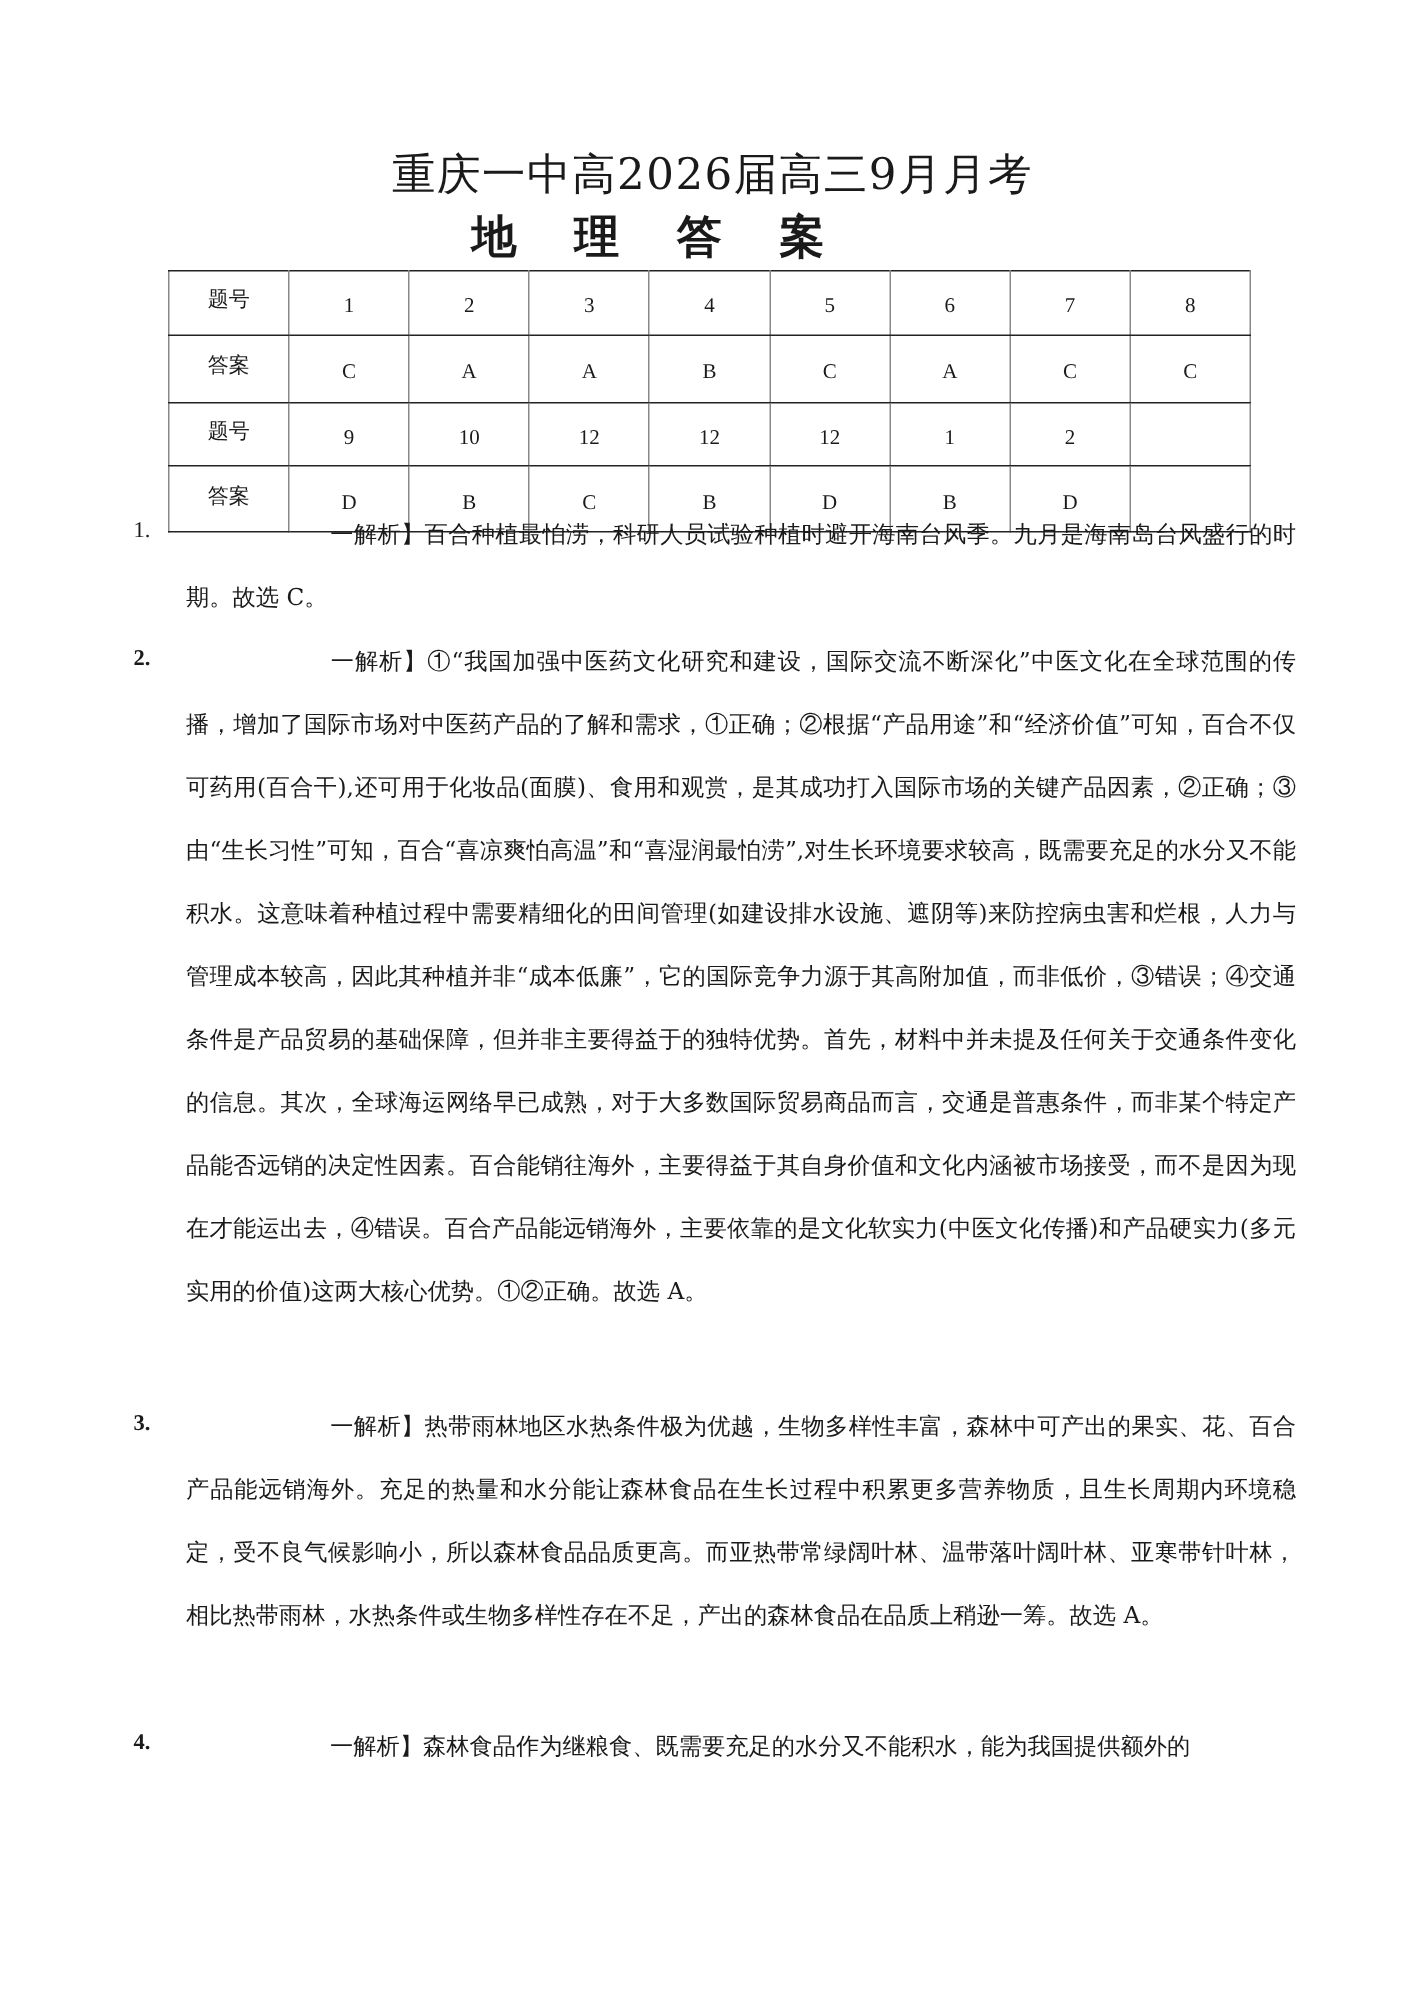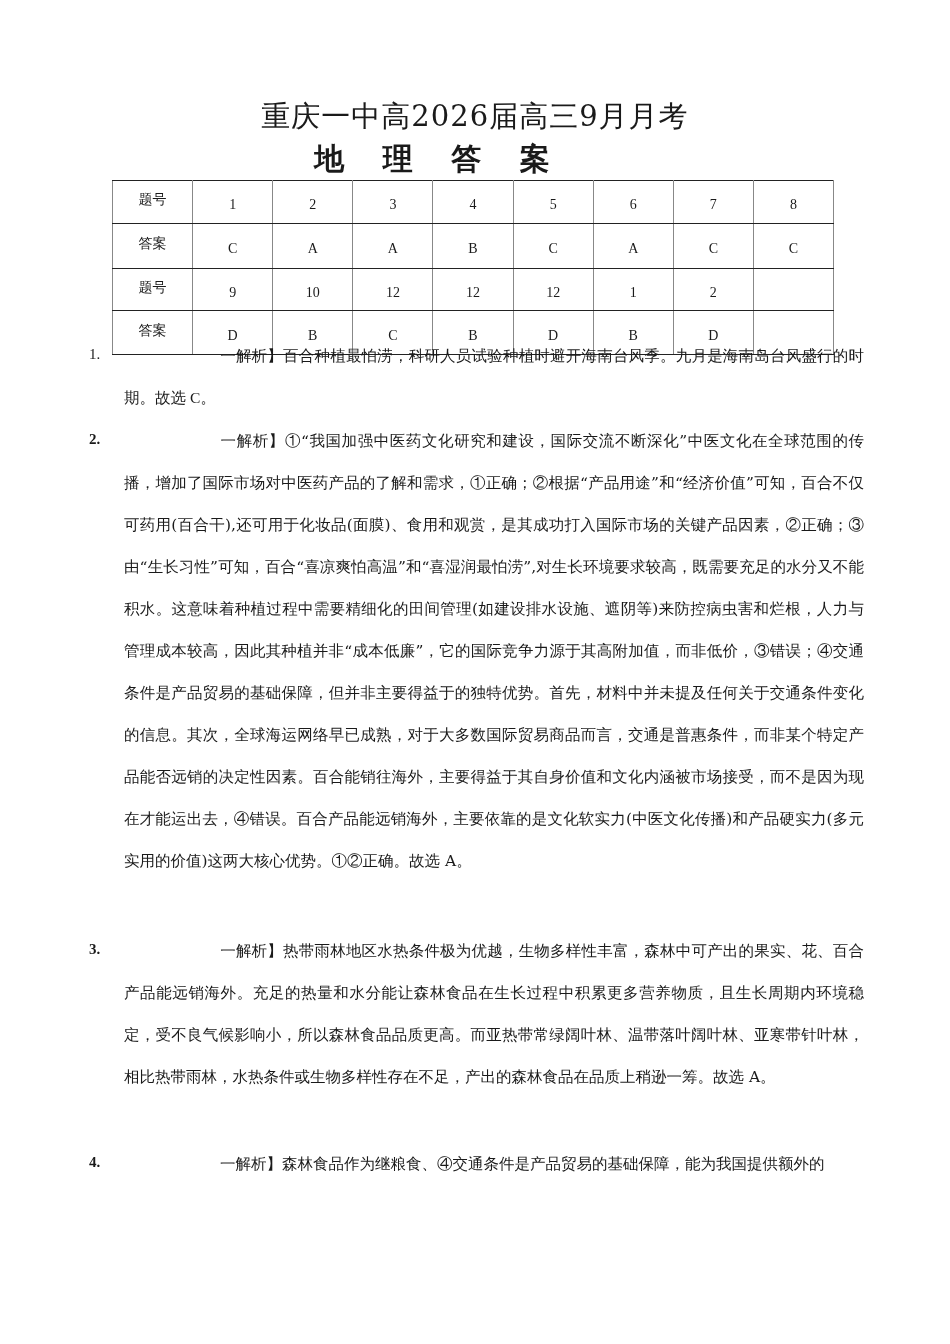--- a/index.html
+++ b/index.html
@@ -101,21 +101,21 @@
     <td class="cell">D</td>
     <td class="cell">B</td>
     <td class="cell">D</td>
     <td class="cell"></td>
   </tr>
 </tbody>
   </table>
 
 <div class="item" style="top:335px;">
   <span class="num" style="top:11px;">1.</span>
-  <div class="para" style="top:0;font-family:Liberation Serif, serif;">
+  <div class="para" style="top:0;">
     <span class="first"></span><span class="tag">一解析】</span><span>百合种植最怕涝，科研人员试验种植时避开海南台风季。九月是海南岛台风盛行的时期。故选 C。</span>
   </div>
 </div>
 
 <div class="item" style="top:420px;">
   <span class="num bold" style="top:11px;">2.</span>
   <div class="para" style="top:0;">
     <span class="first"></span><span class="tag">一解析】</span><span>①“我国加强中医药文化研究和建设，国际交流不断深化”中医文化在全球范围的传播，增加了国际市场对中医药产品的了解和需求，①正确；②根据“产品用途”和“经济价值”可知，百合不仅可药用(百合干),还可用于化妆品(面膜)、食用和观赏，是其成功打入国际市场的关键产品因素，②正确；③由“生长习性”可知，百合“喜凉爽怕高温”和“喜湿润最怕涝”,对生长环境要求较高，既需要充足的水分又不能积水。这意味着种植过程中需要精细化的田间管理(如建设排水设施、遮阴等)来防控病虫害和烂根，人力与管理成本较高，因此其种植并非“成本低廉”，它的国际竞争力源于其高附加值，而非低价，③错误；④交通条件是产品贸易的基础保障，但并非主要得益于的独特优势。首先，材料中并未提及任何关于交通条件变化的信息。其次，全球海运网络早已成熟，对于大多数国际贸易商品而言，交通是普惠条件，而非某个特定产品能否远销的决定性因素。百合能销往海外，主要得益于其自身价值和文化内涵被市场接受，而不是因为现在才能运出去，④错误。百合产品能远销海外，主要依靠的是文化软实力(中医文化传播)和产品硬实力(多元实用的价值)这两大核心优势。①②正确。故选 A。</span>
   </div>
 </div>
@@ -123,15 +123,15 @@
 <div class="item" style="top:930px;">
   <span class="num bold" style="top:11px;">3.</span>
   <div class="para" style="top:0;">
     <span class="first"></span><span class="tag">一解析】</span><span>热带雨林地区水热条件极为优越，生物多样性丰富，森林中可产出的果实、花、百合产品能远销海外。充足的热量和水分能让森林食品在生长过程中积累更多营养物质，且生长周期内环境稳定，受不良气候影响小，所以森林食品品质更高。而亚热带常绿阔叶林、温带落叶阔叶林、亚寒带针叶林，相比热带雨林，水热条件或生物多样性存在不足，产出的森林食品在品质上稍逊一筹。故选 A。</span>
   </div>
 </div>
 
 <div class="item" style="top:1143px;">
   <span class="num bold" style="top:11px;">4.</span>
   <div class="para" style="top:0;">
-    <span class="first"></span><span class="tag">一解析】</span><span>森林食品作为继粮食、④交通条件是产品贸易的基础保障，能为我国提供额外的</span>
+    <span class="first"></span><span class="tag">一解析】</span><span>森林食品作为继粮食、既需要充足的水分又不能积水，能为我国提供额外的</span>
   </div>
 </div>
 
 </body></html>

